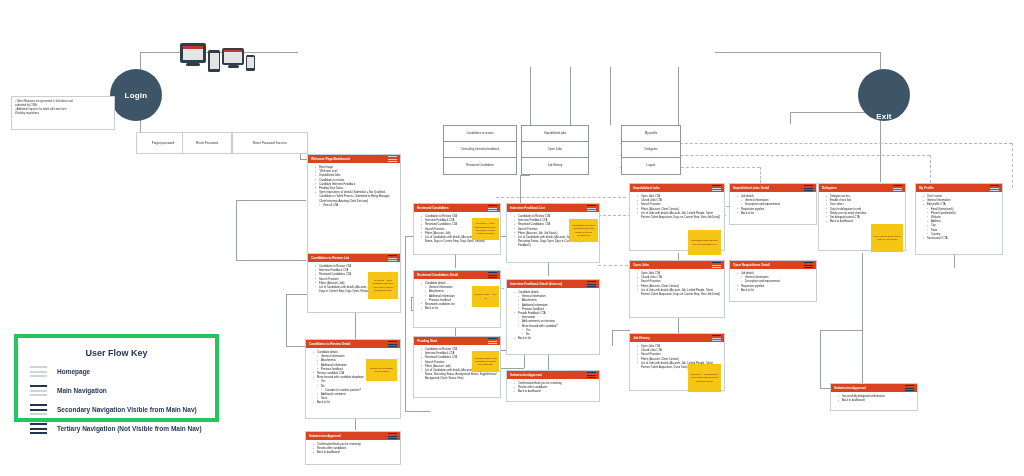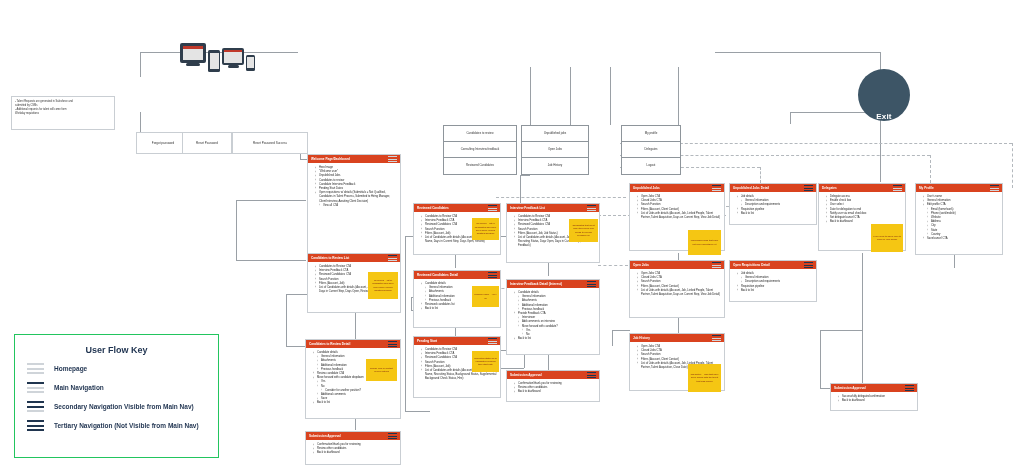--- a/index.html
+++ b/index.html
@@ -67,22 +67,22 @@
   ul.l3{margin:0;padding-left:4px;list-style:none;}
   ul.l3>li{position:relative;padding-left:3px;}
   ul.l3>li:before{content:"›";position:absolute;left:-1px;top:-0.5px;color:#888;font-size:3px;}
 
   
   .sticky{position:absolute;background:#f5c613;color:#7a1f12;font-size:2.3px;
           line-height:1.45;padding:2px;box-sizing:border-box;text-align:center;
           display:flex;align-items:center;justify-content:center;}
 
   
-  .legend{position:absolute;left:14px;top:334px;width:205px;height:124px;
-          border:1px solid #22c55e;background:#fff;box-sizing:border-box;}
+  .legend{position:absolute;left:14px;top:334px;width:205px;height:88px;
+          border:4px solid #22c55e;background:#fff;box-sizing:border-box;}
   .legend-title{text-align:center;font-size:9px;font-weight:bold;color:#1f3350;
                 margin-top:10px;}
   .legend-row{display:flex;align-items:center;margin:8px 0 0 12px;}
   .legend-ic{width:17px;height:11px;display:flex;flex-direction:column;
              justify-content:space-between;margin-right:10px;flex:none;}
   .legend-ic i{display:block;height:2px;background:#cfd4d9;}
   .legend-lb{font-size:6.5px;font-weight:bold;color:#1f3350;}
 </style>
 </head>
 <body>
@@ -165,20 +165,23 @@
     <div class="dev" style="left:208px;top:50px;width:12px;height:22px;border-radius:1.5px;"></div>
     <div class="dev-screen" style="left:209.5px;top:53px;width:9px;height:16px;"></div>
     <div class="dev" style="left:222px;top:48px;width:22px;height:17px;"></div>
     <div class="dev-screen" style="left:224px;top:50px;width:18px;height:13px;"></div>
     <div class="dev-red" style="left:224px;top:50px;width:18px;height:2px;"></div>
     <div class="dev" style="left:228px;top:65px;width:11px;height:2.5px;"></div>
     <div class="dev" style="left:246px;top:55px;width:9px;height:16px;border-radius:1.5px;"></div>
     <div class="dev-screen" style="left:247.2px;top:57px;width:6.6px;height:11px;"></div>
   </div>
 
+  <div class="circle" style="left:110px;top:69px;width:52px;height:52px;">
+    <span>Login</span>
+  </div>
   <div class="circle" style="left:858px;top:69px;width:52px;height:52px;align-items:flex-end;">
     <span>Exit</span>
   </div>
 
   <div class="note" style="left:11px;top:96px;width:96px;height:26px;">
     <div>- Talent Requests are generated in Salesforce and</div>
     <div>submitted by CSMs</div>
     <div>- Additional requests for talent will come form</div>
     <div>Workday requisitions</div>
   </div>

